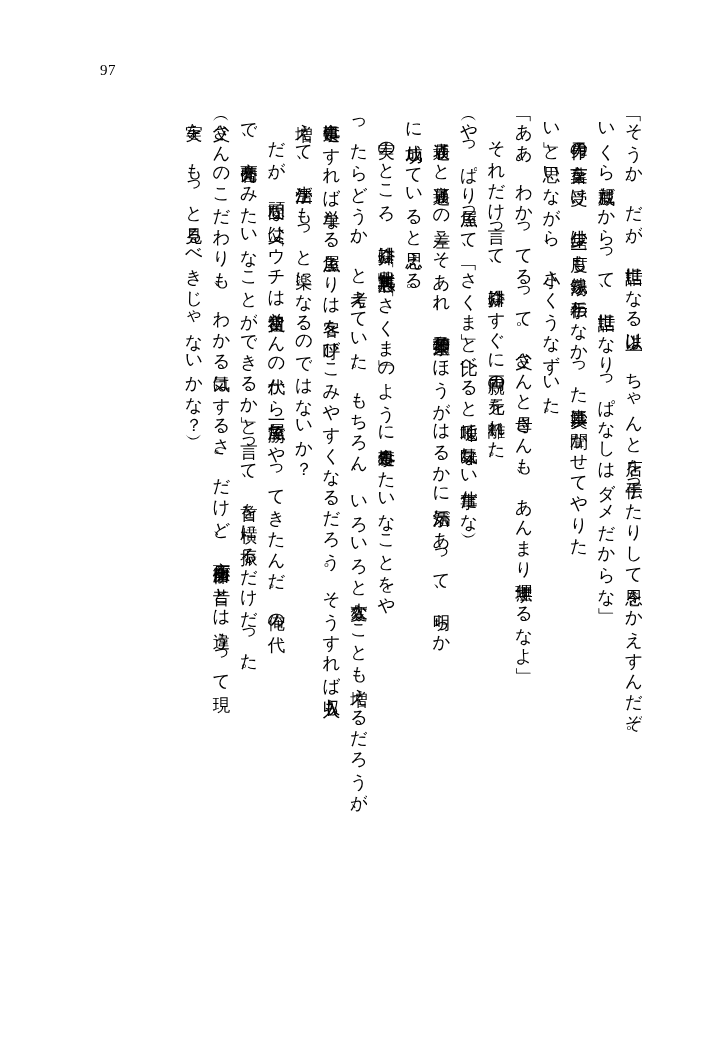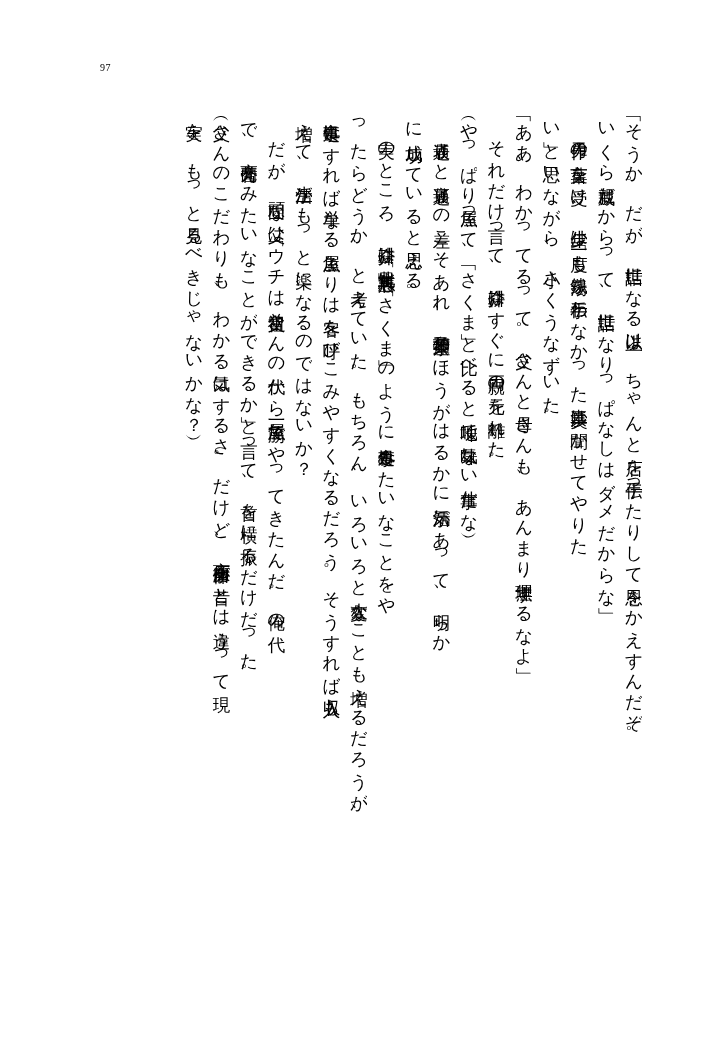--- a/index.html
+++ b/index.html
@@ -18,21 +18,21 @@
   #page {
     width: 704px;
     height: 1050px;
     position: relative;
     background: #ffffff;
   }
   #page-number {
     position: absolute;
     top: 62px;
     left: 100px;
-    font-size: 10px;
+    font-size: 15px;
     font-family: "Liberation Serif", "DejaVu Serif", serif;
     color: #000;
     letter-spacing: 0.5px;
   }
   #text-body {
     position: absolute;
     top: 110px;
     left: 62px;
     width: 580px;
     height: 860px;

